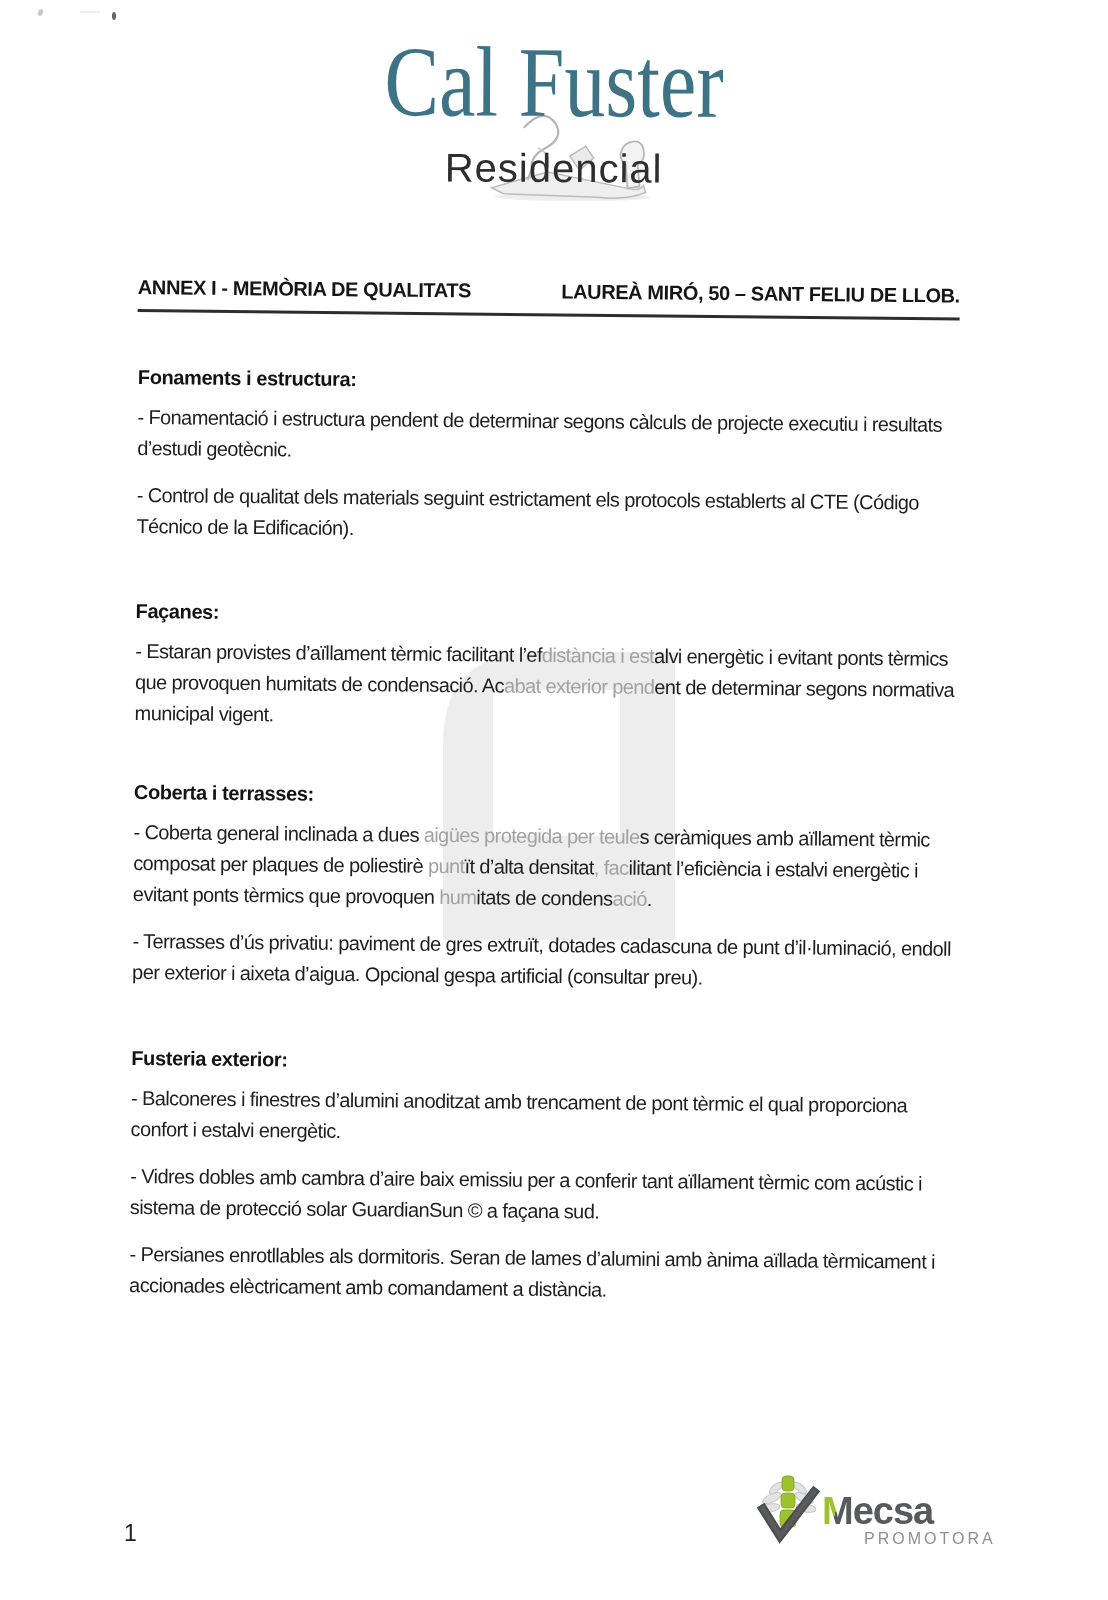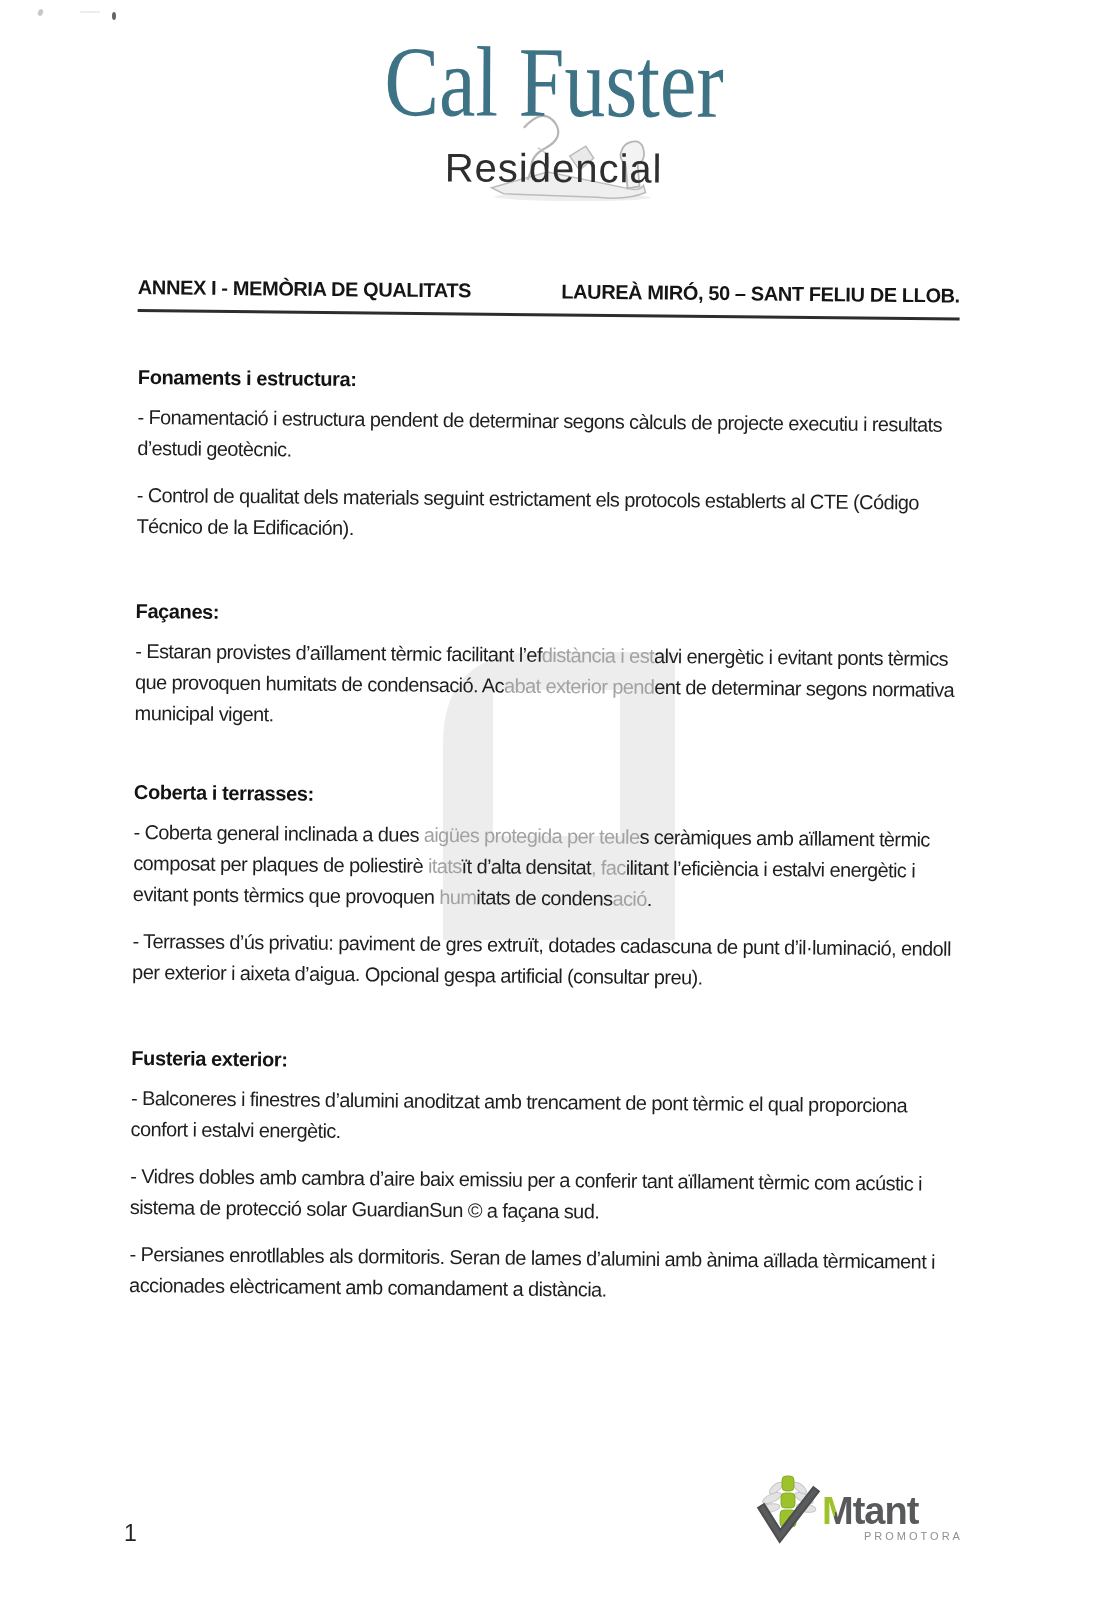--- a/index.html
+++ b/index.html
@@ -76,21 +76,21 @@
     position:absolute;left:66px;top:18px;
     font-size:38px;font-weight:bold;letter-spacing:-1px;
     color:#58595b;white-space:nowrap;
   }
   .mecsa-word .m-initial{
     background:linear-gradient(104deg,#9cc22c 46%,#58595b 46%);
     -webkit-background-clip:text;background-clip:text;color:transparent;
   }
   .mecsa-sub{
     position:absolute;left:108px;top:58px;
-    font-size:11px;letter-spacing:3px;color:#8f8f8f;
+    font-size:16px;letter-spacing:3px;color:#8f8f8f;
   }
 </style>
 </head>
 <body>
 
 <div class="page">
 
   <div class="speck a"></div>
   <div class="speck b"></div>
   <div class="speck c"></div>
@@ -138,21 +138,21 @@
           <div class="line"><span>- Estaran provistes d’aïllament tèrmic facilitant l’ef</span><span class="fade">distància i est</span><span>alvi energètic i evitant ponts tèrmics</span></div>
           <div class="line"><span>que provoquen humitats de condensació. Ac</span><span class="fade">abat exterior pend</span><span>ent de determinar segons normativa</span></div>
           <div class="line"><span>municipal vigent.</span></div>
         </div>
     </section>
 
     <section class="gap-c">
       <h2>Coberta i terrasses:</h2>
       <div class="para">
           <div class="line"><span>- Coberta general inclinada a dues </span><span class="fade">aigües protegida per teule</span><span>s ceràmiques amb aïllament tèrmic</span></div>
-          <div class="line"><span>composat per plaques de poliestirè </span><span class="fade">itats</span><span>ït d’alta densitat</span><span class="fade">, fac</span><span>ilitant l’eficiència i estalvi energètic i</span></div>
+          <div class="line"><span>composat per plaques de poliestirè </span><span class="fade">punt</span><span>ït d’alta densitat</span><span class="fade">, fac</span><span>ilitant l’eficiència i estalvi energètic i</span></div>
           <div class="line"><span>evitant ponts tèrmics que provoquen </span><span class="fade">hum</span><span>itats de condens</span><span class="fade">ació</span><span>.</span></div>
         </div>
       <div class="para">
           <div class="line"><span>- Terrasses d’ús privatiu: paviment de gres extruït, dotades cadascuna de punt d’il·luminació, endoll</span></div>
           <div class="line"><span>per exterior i aixeta d’aigua. Opcional gespa artificial (consultar preu).</span></div>
         </div>
     </section>
 
     <section>
       <h2>Fusteria exterior:</h2>
@@ -185,17 +185,17 @@
         <ellipse cx="44" cy="16" rx="8" ry="3.5" transform="rotate(40 44 16)"></ellipse>
       </g>
       <g fill="#9cc22c" stroke="#7fa51e" stroke-width="0.8">
         <rect x="26" y="4" width="12" height="15" rx="4"></rect>
         <rect x="25" y="21" width="14" height="15" rx="4"></rect>
         <rect x="24" y="38" width="16" height="17" rx="4"></rect>
       </g>
       <path d="M7,37 L24,64 L58,20" fill="none" stroke="#4c4d4f" stroke-width="9" stroke-linecap="square"></path>
       <path d="M7,37 L24,64 L58,20" fill="none" stroke="#5a5b5d" stroke-width="5" stroke-linecap="square"></path>
     </svg>
-    <div class="mecsa-word"><span class="m-initial">M</span><span>tant</span></div>
+    <div class="mecsa-word"><span class="m-initial">M</span><span>ecsa</span></div>
     <div class="mecsa-sub">PROMOTORA</div>
   </div>
 
 </div>
 
 </body></html>

